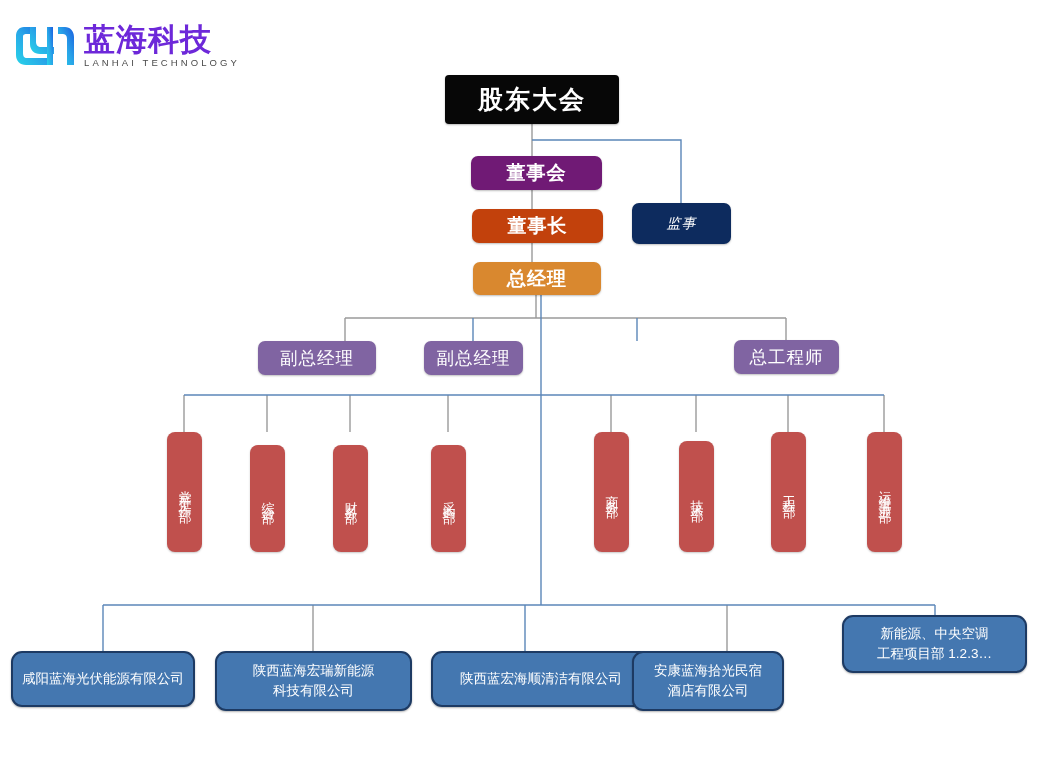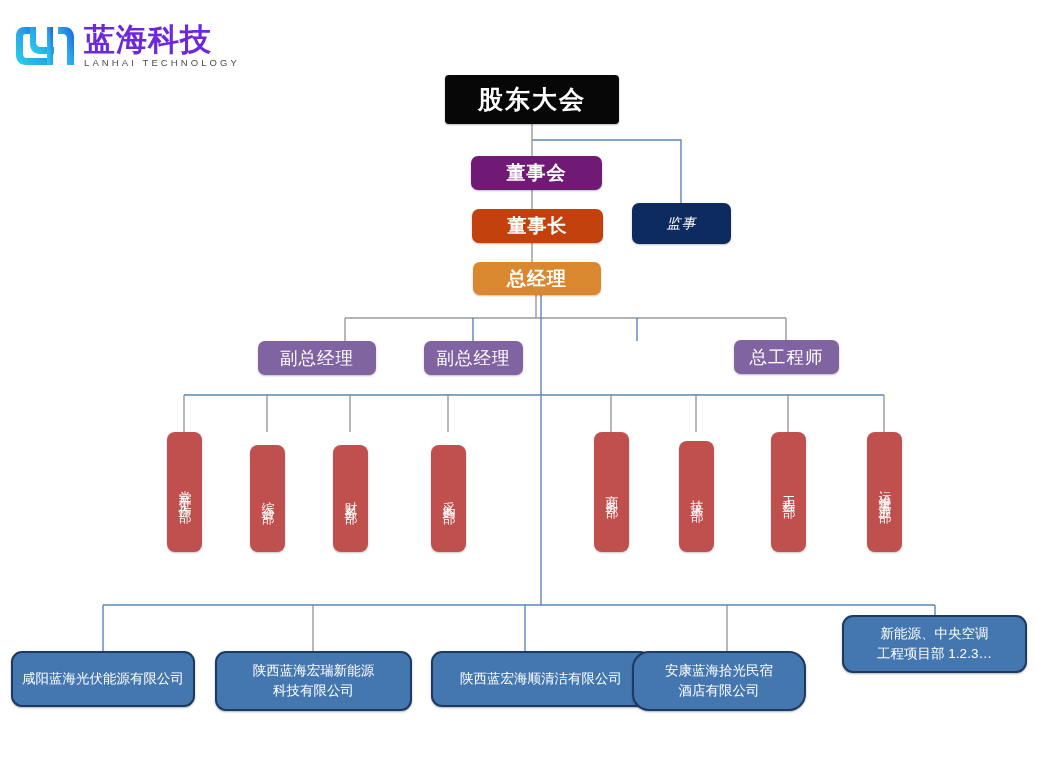--- a/index.html
+++ b/index.html
@@ -242,21 +242,21 @@
   <div class="node sub" style="left:11px; top:651px; width:184px; height:56px; background:#4477b0;">
     <span>咸阳蓝海光伏能源有限公司</span>
   </div>
   <div class="node sub" style="left:215px; top:651px; width:197px; height:60px; background:#4477b0;">
     <span>陕西蓝海宏瑞新能源
 科技有限公司</span>
   </div>
   <div class="node sub" style="left:431px; top:651px; width:220px; height:56px; background:#4477b0;">
     <span>陕西蓝宏海顺清洁有限公司</span>
   </div>
-  <div class="node sub" style="left:632px; top:651px; width:174px; height:60px; background:#4477b0;border-radius:17px;">
+  <div class="node sub" style="left:632px; top:651px; width:152px; height:60px; background:#4477b0;">
     <span>安康蓝海拾光民宿
 酒店有限公司</span>
   </div>
   <div class="node sub" style="left:842px; top:615px; width:185px; height:58px; background:#4477b0;">
     <span>新能源、中央空调
 工程项目部 1.2.3…</span>
   </div>
 
 </div>
 

